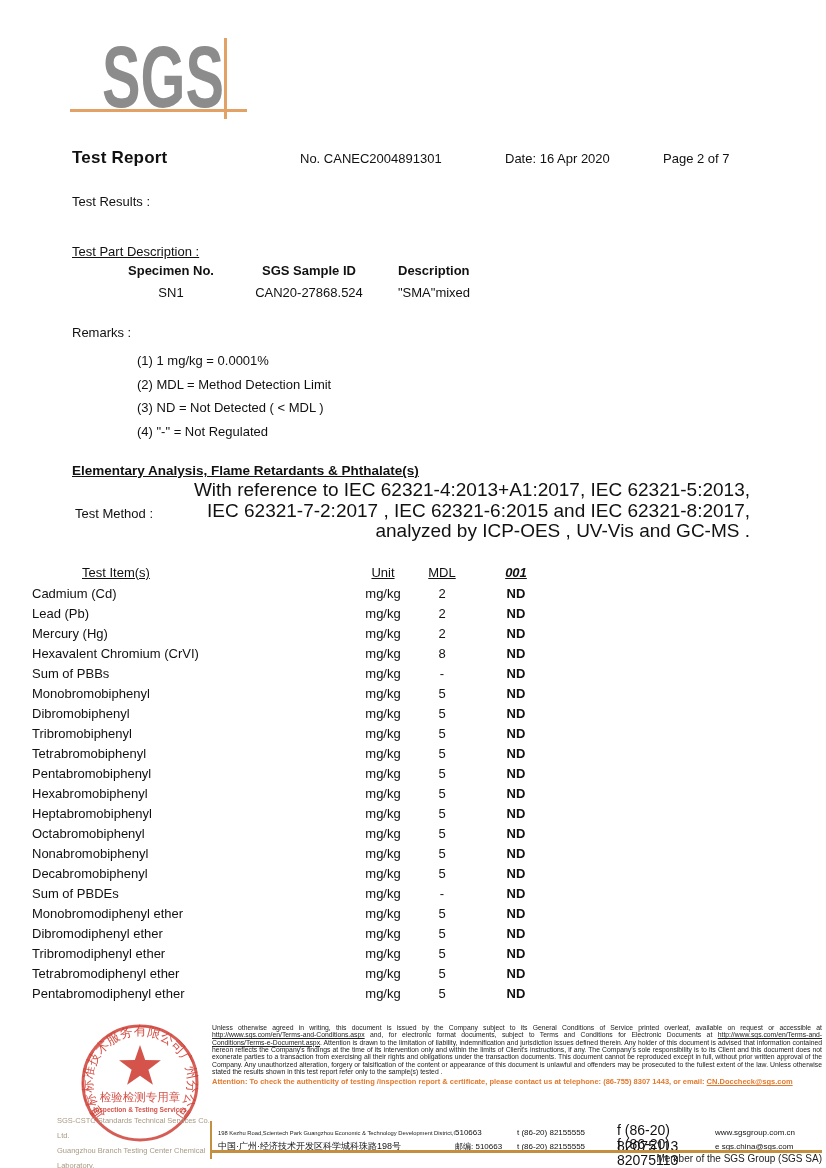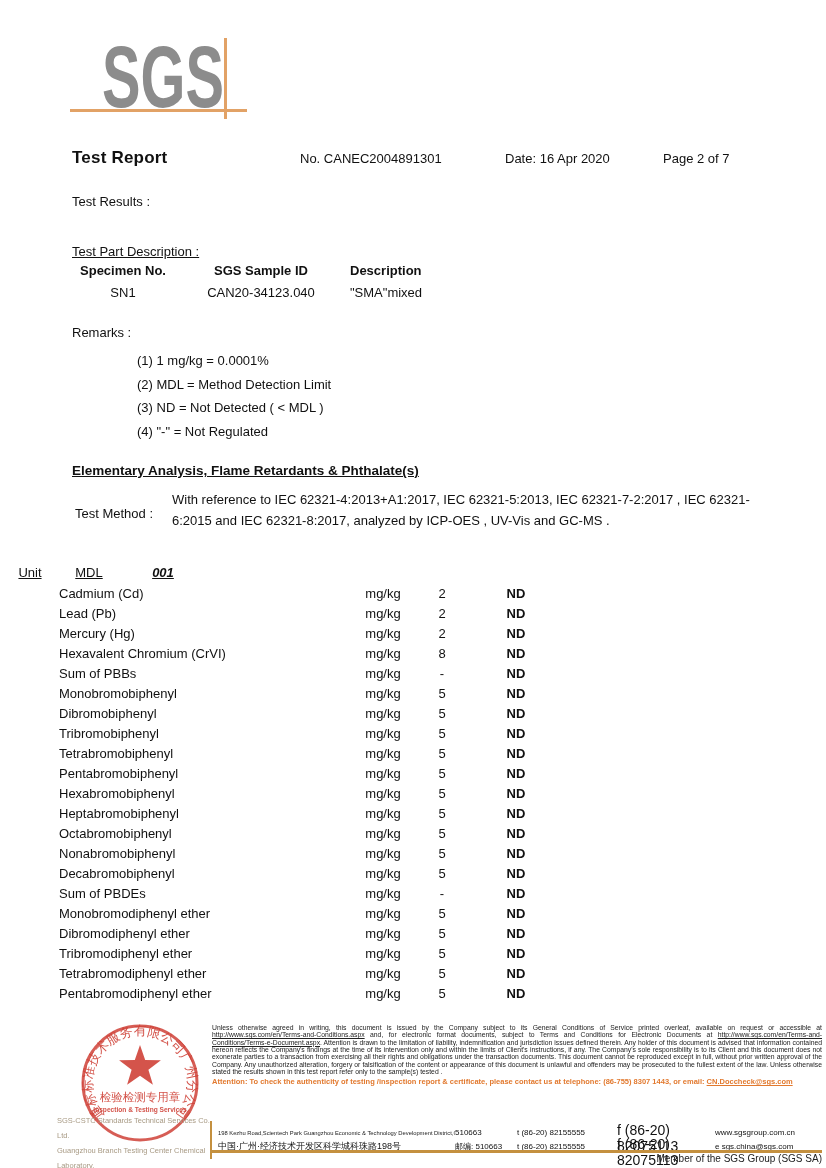--- a/index.html
+++ b/index.html
@@ -30,40 +30,40 @@
 
   .t13{font-size:13px;}
   .u{text-decoration:underline;}
   .b{font-weight:bold;}
   .i{font-style:italic;}
 
   .lbl-results{position:absolute;left:72px;top:194px;}
   .lbl-partdesc{position:absolute;left:72px;top:244px;}
 
   
-  .spec-row{position:absolute;left:0;display:flex;font-size:13px;}
+  .spec-row{position:absolute;left:0;display:flex;font-size:13px;padding-left:48px;}
   .spec-head{top:263px;font-weight:bold;}
   .spec-vals{top:285px;}
   .sc1{width:126px;margin-left:60px;text-align:center;}
   .sc2{width:150px;margin-left:0px;text-align:center;}
   .sc3{width:170px;margin-left:14px;text-align:left;}
 
   .lbl-remarks{position:absolute;left:72px;top:325px;}
   .remarks-list{position:absolute;left:137px;top:349px;font-size:13px;line-height:23.6px;}
 
   .section-heading{position:absolute;left:72px;top:463px;font-size:13.5px;}
 
   .lbl-method{position:absolute;left:75px;top:506px;}
-  .method-text{position:absolute;left:172px;top:490px;width:578px;font-size:13px;line-height:20.5px;}
+  .method-text{position:absolute;left:172px;top:480px;width:578px;font-size:19px;line-height:20.5px;text-align:right;}
 
   
   .rtable{position:absolute;left:0;top:561px;width:826px;}
   .rt-row{display:flex;height:20px;align-items:center;font-size:13px;}
   .rt-head{height:22px;}
-  .rc0{width:353px;padding-left:59px;}
+  .rc0{width:353px;padding-left:32px;}
   .rt-head .rc0{padding-left:82px;}
   .rc1{width:60px;text-align:center;}
   .rc2{width:58px;text-align:center;}
   .rc3{width:90px;text-align:center;font-weight:bold;}
 
   
   .footer-text{position:absolute;left:212px;top:1024px;width:610px;}
   .disclaimer{font-size:6.8px;line-height:7.35px;text-align:justify;color:#222;}
   .disclaimer .url{text-decoration:underline;}
   .attention{margin-top:2px;font-size:7.5px;line-height:9px;font-weight:bold;color:var(--attention-orange);}
@@ -104,39 +104,40 @@
   <div class="lbl-results t13">Test Results :</div>
   <div class="lbl-partdesc t13 u">Test Part Description :</div>
 
   <div class="spec-row spec-head">
     <div class="sc1">Specimen No.</div>
     <div class="sc2">SGS Sample ID</div>
     <div class="sc3">Description</div>
   </div>
   <div class="spec-row spec-vals">
     <div class="sc1">SN1</div>
-    <div class="sc2">CAN20-34123.040</div>
+    <div class="sc2">CAN20-27868.524</div>
     <div class="sc3">"SMA"mixed</div>
   </div>
 
   <div class="lbl-remarks t13">Remarks :</div>
   <div class="remarks-list">
     <div>(1) 1 mg/kg = 0.0001%</div>
     <div>(2) MDL = Method Detection Limit</div>
     <div>(3) ND = Not Detected ( &lt; MDL )</div>
     <div>(4) "-" = Not Regulated</div>
   </div>
 
   <div class="section-heading b u">Elementary Analysis, Flame Retardants &amp; Phthalate(s)</div>
 
   <div class="lbl-method t13">Test Method :</div>
   <div class="method-text">With reference to IEC 62321-4:2013+A1:2017, IEC 62321-5:2013,  IEC 62321-7-2:2017 , IEC 62321-6:2015  and IEC 62321-8:2017,  analyzed by ICP-OES , UV-Vis  and GC-MS .</div>
 
   <div class="rtable">
     <div class="rt-row rt-head">
+      <div class="rc0"><span class="u">Test Item(s)</span></div>
       <div class="rc1"><span class="u">Unit</span></div>
       <div class="rc2"><span class="u">MDL</span></div>
       <div class="rc3"><span class="u i">001</span></div>
     </div>
     <div id="rt-rows">
         <div class="rt-row">
           <div class="rc0">Cadmium (Cd)</div>
           <div class="rc1">mg/kg</div>
           <div class="rc2">2</div>
           <div class="rc3">ND</div>

